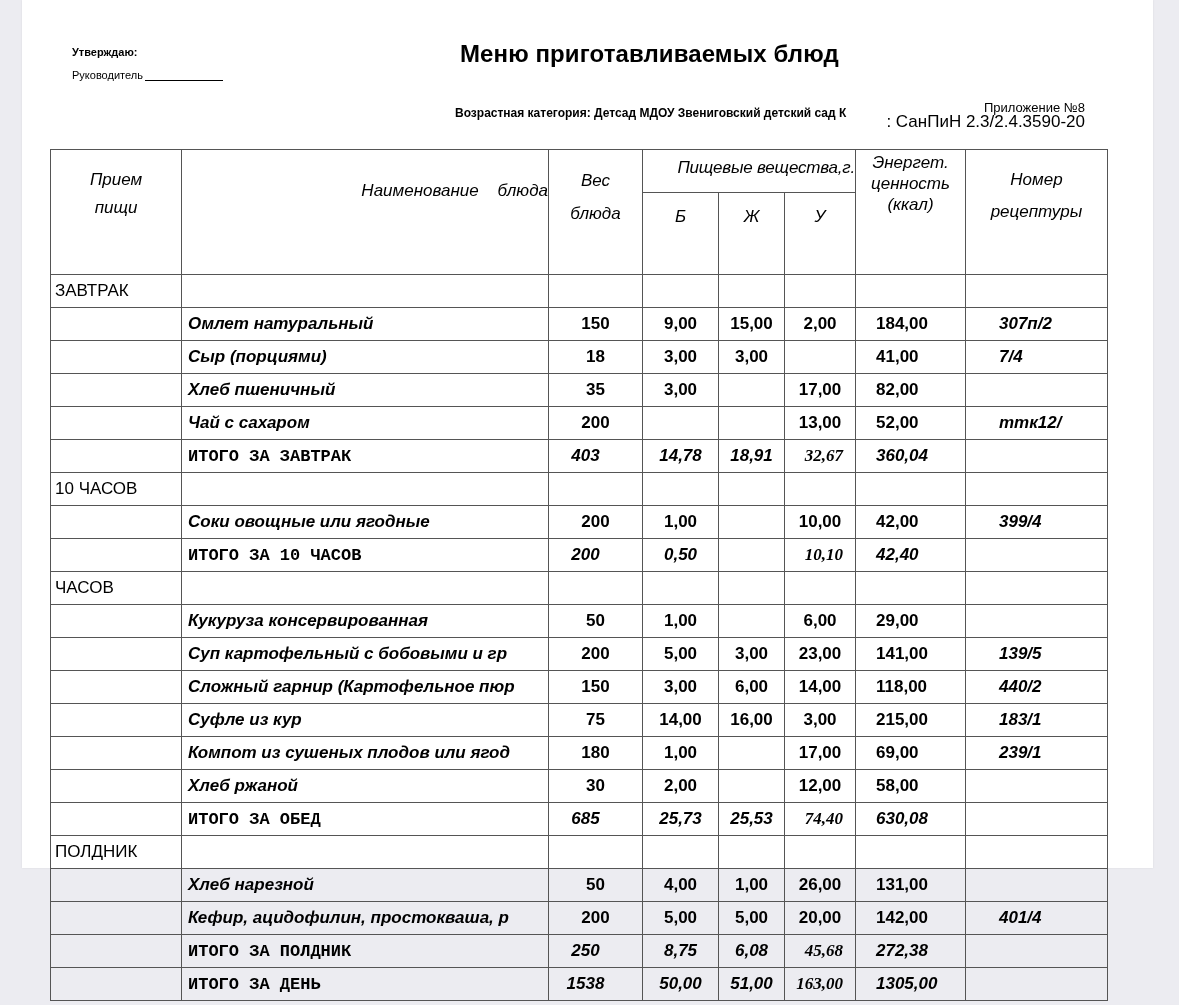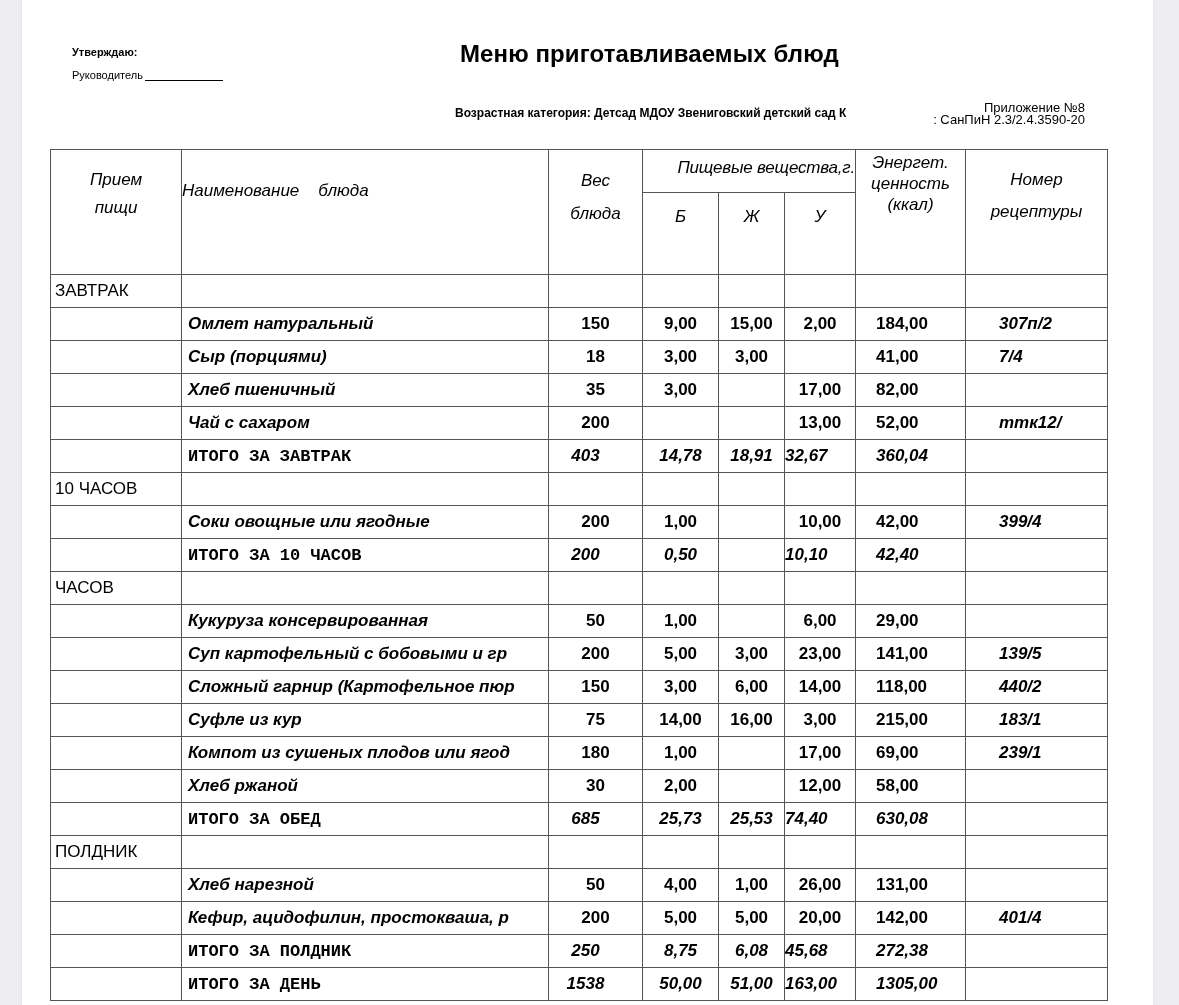--- a/index.html
+++ b/index.html
@@ -1,45 +1,45 @@
 <!DOCTYPE html>
 <html><head>
 <meta charset="utf-8">
 <style>
   html, body { margin:0; padding:0; }
   body { width:1179px; height:1005px; background:#ececf1; position:relative; overflow:hidden; font-family:"Liberation Sans", sans-serif; color:#000; }
-  .page { position:absolute; left:22px; top:0; width:1131px; height:1005px; background:#fff; box-shadow: 0 0 2px rgba(0,0,0,0.08); }
+  .page { position:absolute; left:22px; top:0; width:1131px; height:868px; background:#fff; box-shadow: 0 0 2px rgba(0,0,0,0.08); }
   .approve { position:absolute; left:50px; top:46px; font-size:11px; font-weight:bold; }
   .head-line { position:absolute; left:50px; top:69px; font-size:11px; }
   .head-line .blank { display:inline-block; width:78px; border-bottom:1px solid #000; height:11px; vertical-align:bottom; margin-left:2px; }
   .title { position:absolute; left:438px; top:40px; font-size:24px; font-weight:bold; letter-spacing:0.1px; }
   .subtitle { position:absolute; left:433px; top:69px; font-size:12px; font-weight:bold;margin-top:37px; }
   .appendix { position:absolute; right:68px; top:100px; font-size:13px; text-align:right; }
-  .sanpin { position:absolute; right:68px; top:112px; font-size:13px; text-align:right; }
+  .sanpin { position:absolute; right:68px; top:112px; font-size:17px; text-align:right; }
 
   table.menu { position:absolute; left:28px; top:149px; border-collapse:collapse; table-layout:fixed; }
   table.menu td, table.menu th { border:1px solid #555; padding:0; font-size:17px; overflow:hidden; white-space:nowrap; }
   table.menu th { font-weight:normal; font-style:italic; vertical-align:top; }
   .h-meal { text-align:center; padding-top:16px !important; line-height:28px; }
-  .h-name { text-align:left; padding-top:31px !important; }
+  .h-name { text-align:right; padding-top:31px !important; }
   .h-weight { text-align:center; padding-top:14px !important; line-height:33px; }
   .h-nutr { height:36px; text-align:right; line-height:36px; font-size:17px; letter-spacing:-0.2px; }
   .h-sub { text-align:center; padding-top:14px !important; }
   .h-energy { text-align:center; padding-top:2px !important; line-height:21px; }
   .h-recipe { text-align:center; padding-top:14px !important; line-height:32px; }
   tr.data td { height:32px; }
   td.meal-label { padding-left:4px !important; font-size:17px; }
   td.name { padding-left:6px !important; font-weight:bold; font-style:italic; }
   td.name.total { font-style:normal;font-family:Liberation Mono, monospace; }
   td.num { text-align:center; font-weight:bold; }
   td.num.total { font-style:italic; }
   td.num.e { text-align:left; padding-left:20px !important; }
   td.rec { font-weight:bold; font-style:italic; padding-left:33px !important; }
   td.w.total { text-align:center; padding-right:20px !important; }
-  td.u.total { text-align:left; padding-right:12px !important; }
+  td.u.total { text-align:right; padding-right:12px !important;font-family:Liberation Serif, serif; }
 </style>
 </head>
 <body>
 
 <div class="page">
   <div class="approve">Утверждаю:</div>
   <div class="head-line">
     <span>Руководитель</span><span class="blank"></span>
   </div>
   <div class="title">Меню приготавливаемых блюд</div>

